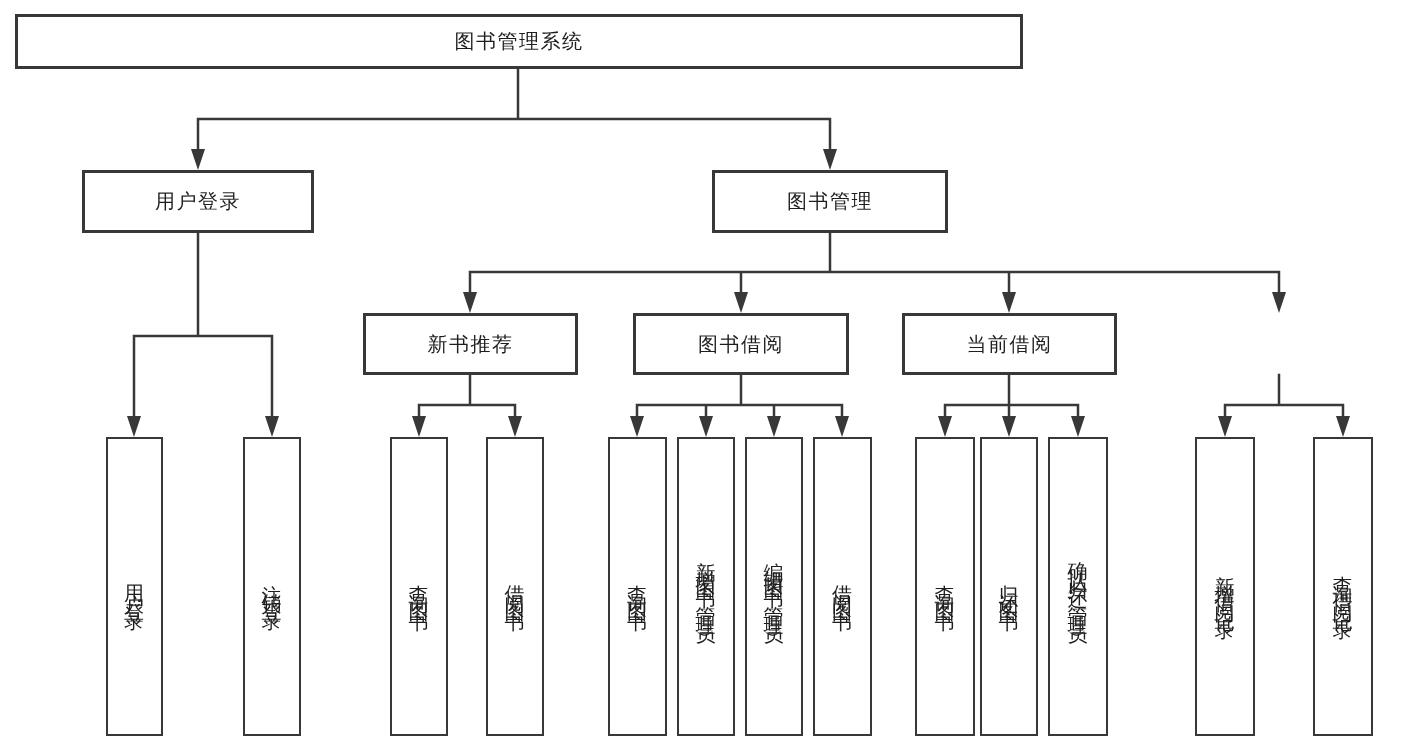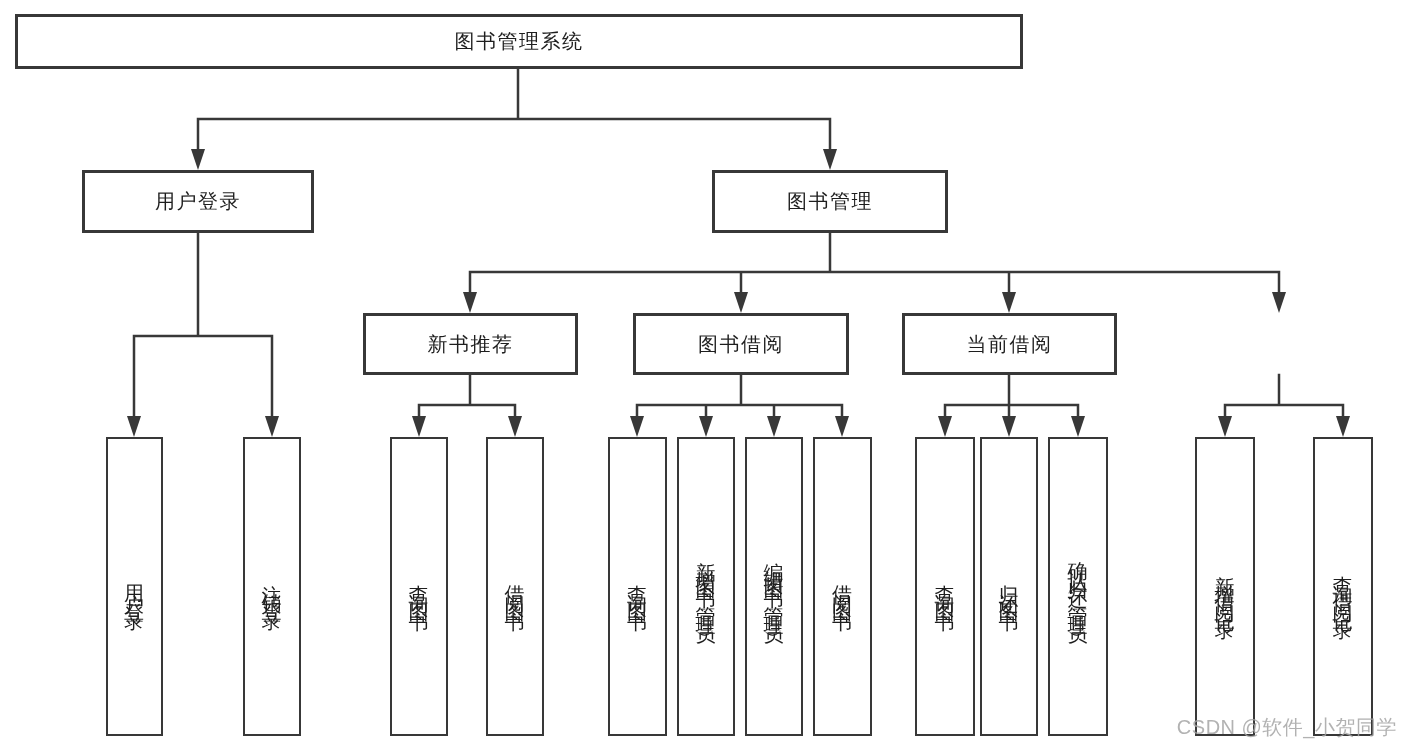--- a/index.html
+++ b/index.html
@@ -114,15 +114,14 @@
   <div class="leaf" style="left:745px; top:437px; width:58px; height:299px;">编辑图书（管理员）</div>
   <div class="leaf" style="left:813px; top:437px; width:59px; height:299px;">借阅图书</div>
 
   <div class="leaf" style="left:915px; top:437px; width:60px; height:299px;">查询图书</div>
   <div class="leaf" style="left:980px; top:437px; width:58px; height:299px;">归还图书</div>
   <div class="leaf" style="left:1048px; top:437px; width:60px; height:299px;">确认归还（管理员）</div>
 
   <div class="leaf" style="left:1195px; top:437px; width:60px; height:299px;">新增借阅记录</div>
   <div class="leaf" style="left:1313px; top:437px; width:60px; height:299px;">查询借阅记录</div>
 
-  <div class="watermark">CSDN @软件_小贺同学</div>
 
 </div>
 
 </body></html>

